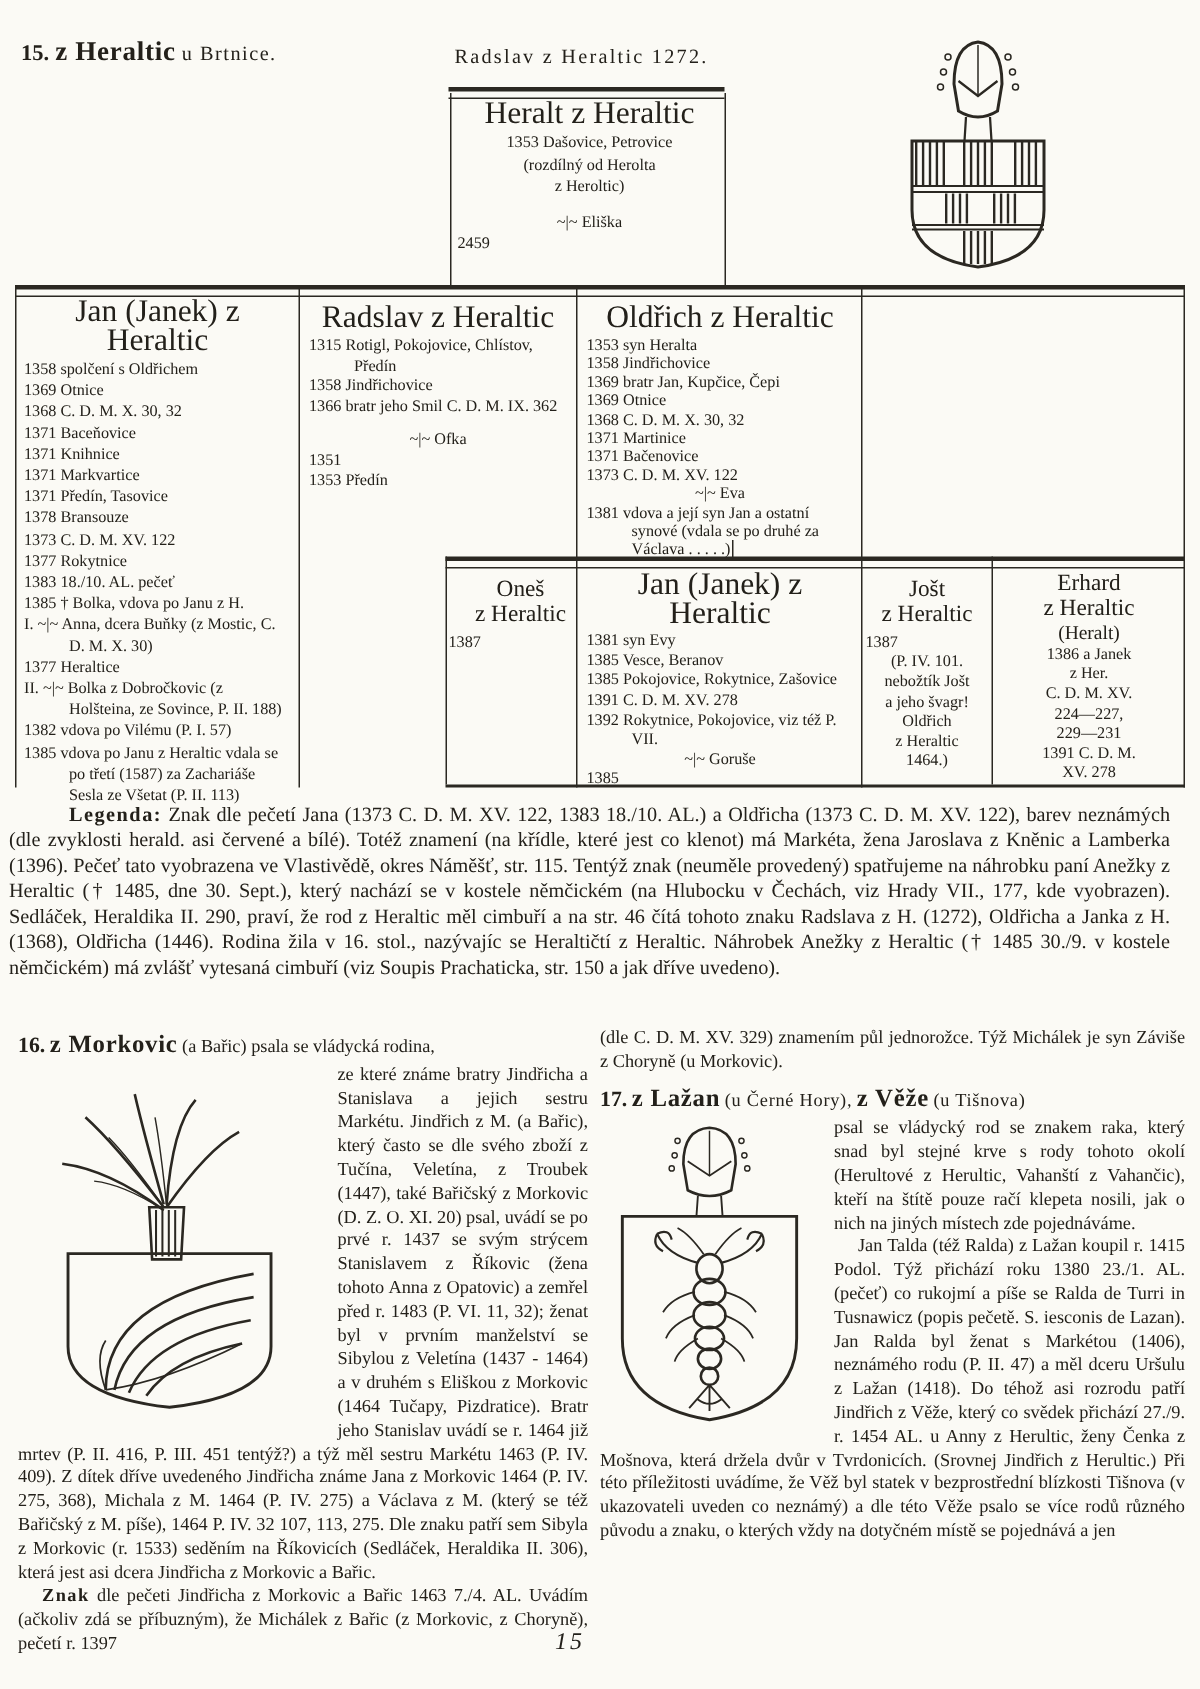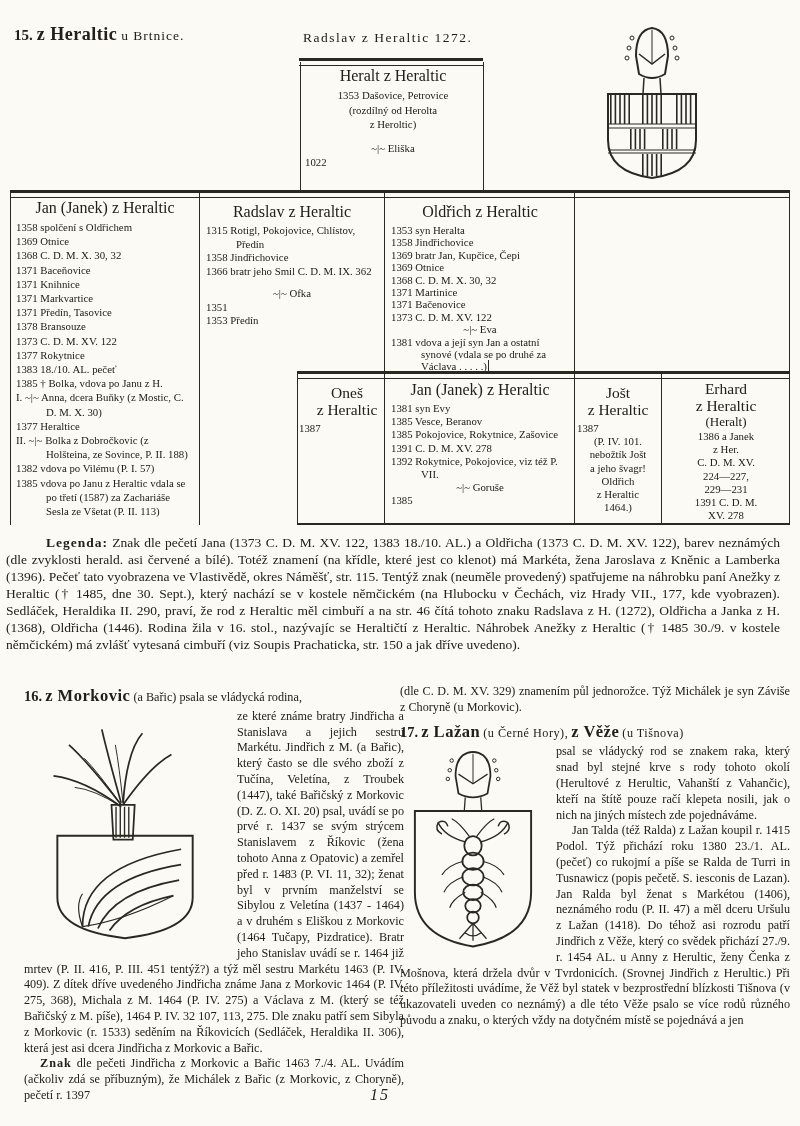--- a/index.html
+++ b/index.html
@@ -11,35 +11,35 @@
   .h-title{font-weight:bold;font-size:18px;letter-spacing:.5px;}
   .h-sub{font-size:13.5px;letter-spacing:1px;}
   .h-note{position:absolute;left:303px;top:30px;font-size:13.5px;letter-spacing:1.5px;white-space:nowrap;}
   
   .dr{position:absolute;height:4px;border-top:3px solid #2b2822;border-bottom:1px solid #2b2822;}
   .sr{position:absolute;height:2px;background:#2b2822;}
   .vr{position:absolute;width:1px;background:#2b2822;}
   
   .cell{position:absolute;font-size:10.8px;line-height:14px;}
   .bl{padding-left:30px;text-indent:-30px;}
-  .bl.bt{font-size:16px;line-height:19px;text-align:center;padding-left:0;text-indent:0;margin-bottom:3px;}
+  .bl.bt{font-size:21px;line-height:19px;text-align:center;padding-left:0;text-indent:0;margin-bottom:3px;}
   .bl.bt2{font-size:15.5px;line-height:17px;text-align:center;padding-left:0;text-indent:0;}
   .bl.c{text-align:center;padding-left:0;text-indent:0;}
   .bl.cm{text-align:center;padding-left:0;text-indent:0;margin-top:9px;}
   .bl.c2{text-align:center;padding-left:0;text-indent:0;font-size:13px;line-height:16px;}
   .bl.p{padding-left:0;text-indent:0;text-align:justify;margin-top:5px;}
   .rootbox{position:absolute;left:300px;top:62px;width:182px;height:128px;
     border-left:1px solid #2b2822;border-right:1px solid #2b2822;}
   .rootbox .inner{padding:4px 2px 0 4px;}
   
   .legend{position:absolute;left:6px;top:534px;width:774px;font-size:13.5px;line-height:17px;
     text-align:justify;text-indent:40px;}
   .lead{font-weight:bold;letter-spacing:1px;}
   .col{position:absolute;font-size:12.2px;line-height:15.8px;}
-  .colL{left:12px;top:688px;width:380px;margin-left:12px;}
+  .colL{left:12px;top:688px;width:380px;}
   .colR{left:400px;top:684px;width:390px;}
   .s-head{white-space:nowrap;margin:0 0 3px 0;}
   .s-num{font-weight:bold;font-size:14.5px;}
   .s-title{font-weight:bold;font-size:16.5px;letter-spacing:.5px;}
   .s-rest{font-size:12.2px;}
   .s-paren{font-size:12.2px;letter-spacing:.5px;}
   p.body{margin:0;text-align:justify;}
   p.ind{text-indent:16px;}
   .sp-above{margin-top:4px;}
   .armsfloat{float:left;margin:3px 10px 2px 0;}
@@ -92,21 +92,21 @@
   </div>
 
   <div class="dr" style="left:299px;top:58px;width:184px;"></div>
   <div class="rootbox">
     <div class="inner cell" style="position:static;line-height:14.5px;">
         <div class="bl bt">Heralt z Heraltic</div>
         <div class="bl c">1353 Dašovice, Petrovice</div>
         <div class="bl c">(rozdílný od Herolta</div>
         <div class="bl c">z Heroltic)</div>
         <div class="bl cm">~|~ Eliška</div>
-        <div class="bl">1022</div>
+        <div class="bl">2459</div>
       </div>
   </div>
 
   <div class="dr" style="left:10px;top:190px;width:780px;"></div>
   <div class="dr" style="left:297px;top:371px;width:493px;"></div>
   <div class="sr" style="left:297px;top:523px;width:493px;"></div>
   <div class="vr" style="left:10px;top:190px;height:335px;"></div>
   <div class="vr" style="left:199px;top:190px;height:335px;"></div>
   <div class="vr" style="left:384px;top:190px;height:335px;"></div>
   <div class="vr" style="left:574px;top:190px;height:335px;"></div>

